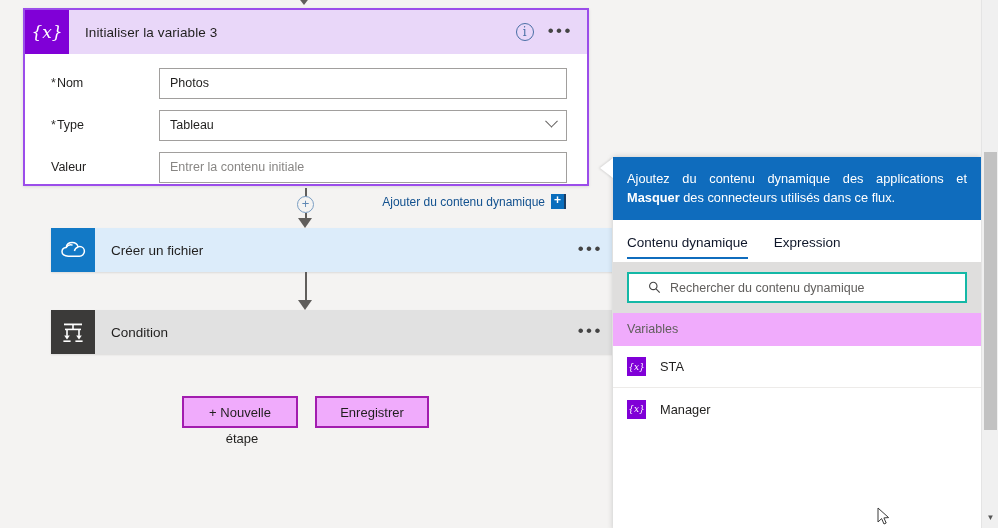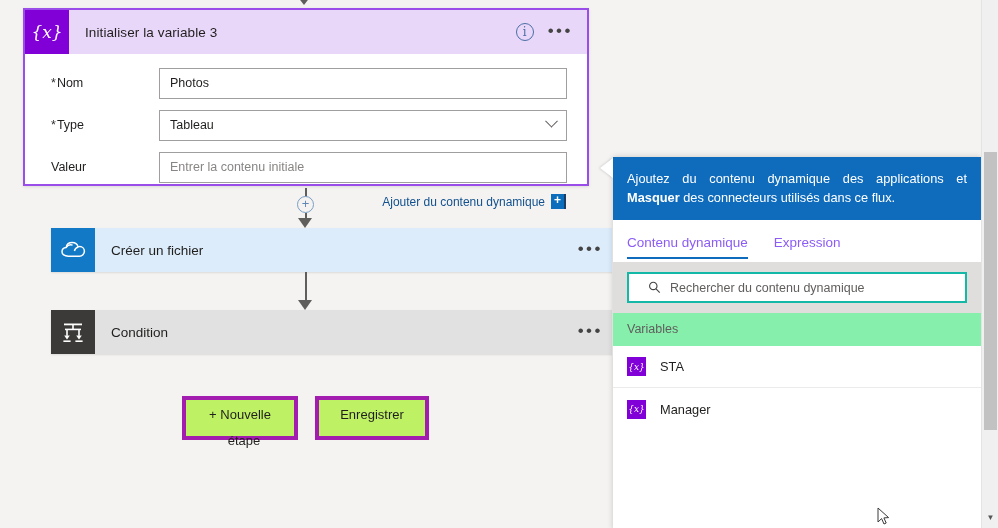--- a/index.html
+++ b/index.html
@@ -214,27 +214,27 @@
     color: #201f1e;
   }
   .act-dots {
     margin-left: auto;
     padding-right: 14px;
   }
 
   
   .btn {
     position: absolute;
-    border: 4px solid #a21caf;
-    background: #bef264;
+    border: 2px solid #a21caf;
+    background: #f0abfc;
     font-size: 13px;
     color: #201f1e;
     text-align: center;
     line-height: 30px;
-    height: 44px;
+    height: 32px;
     cursor: pointer;
   }
   #btn-new-step {
     left: 182px; top: 396px;
     width: 116px;
     overflow: visible;
     white-space: nowrap;
   }
   #btn-new-step .wrap2 {
     position: absolute;
@@ -285,21 +285,21 @@
   .panel-tabs {
     display: flex;
     height: 42px;
     align-items: center;
     padding: 0 14px;
     background: #fff;
     gap: 26px;
   }
   .panel-tab {
     font-size: 13.5px;
-    color: #8b5cf6;
+    color: #0f172a;
     height: 42px;
     line-height: 45px;
     cursor: pointer;
     position: relative;
   }
   .panel-tab.active::after {
     content: "";
     position: absolute;
     left: 0; right: 0; bottom: 3px;
     height: 2.5px;
@@ -321,21 +321,21 @@
   .search-icon {
     width: 13px; height: 13px;
     flex: 0 0 auto;
     color: #444;
   }
   .search-ph {
     font-size: 12.5px;
     color: #605e5c;
   }
   .group-head {
-    background: #86efac;
+    background: #f0abfc;
     font-size: 12.5px;
     color: #605e5c;
     padding: 9px 14px 10px 14px;
   }
   .dyn-item {
     display: flex;
     align-items: center;
     height: 42px;
     padding: 0 14px;
     background: #fff;

